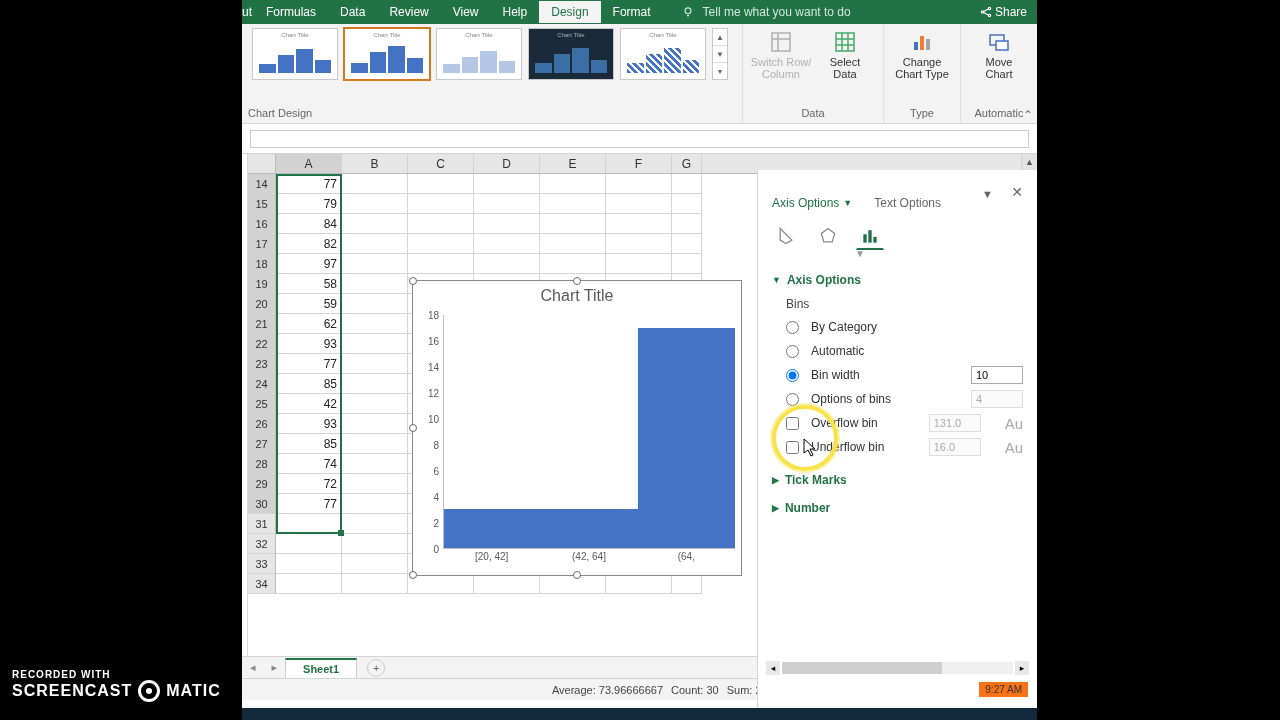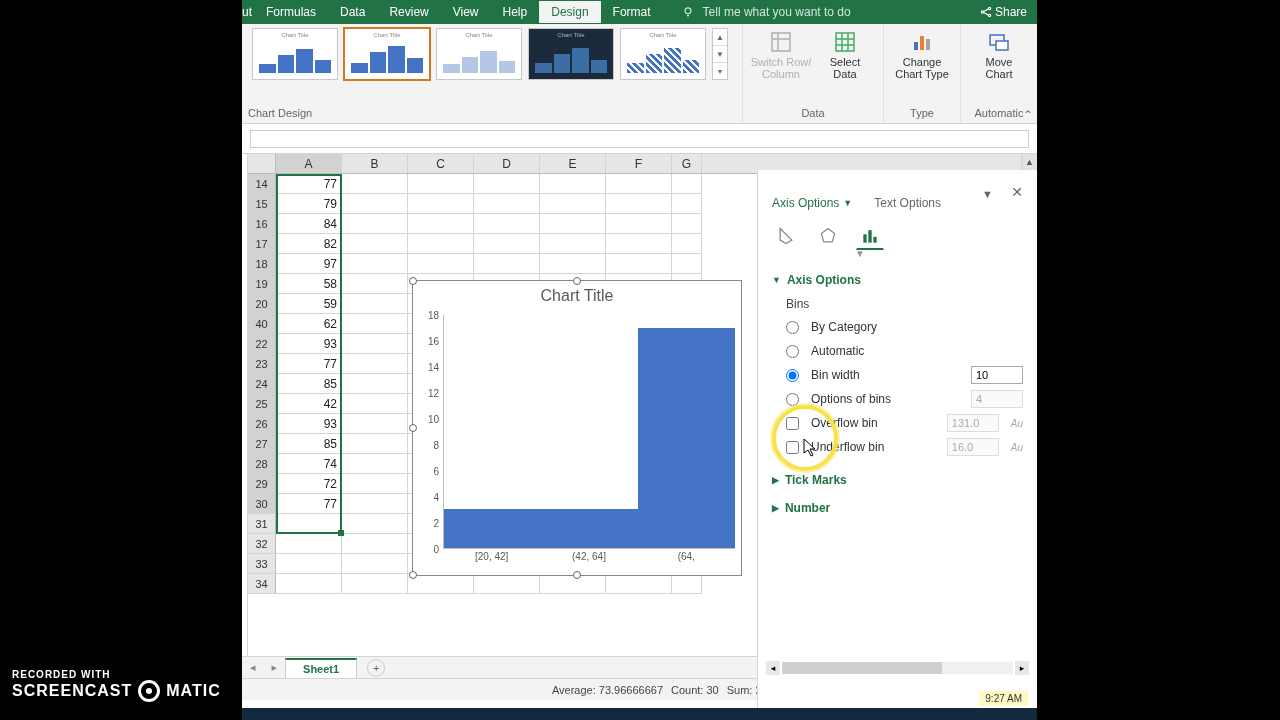--- a/index.html
+++ b/index.html
@@ -115,41 +115,41 @@
 
   .sec { margin-top: 14px; }
   .sec-h { color: #217346; font-size: 12px; font-weight: 600; cursor: pointer; display: flex; align-items: center; gap: 6px; }
   .sec-h .tri { font-size: 9px; }
   .sub { font-size: 12px; color: #444; margin: 10px 0 4px 14px; }
   .opts { margin-left: 14px; font-size: 12px; color: #333; }
   .optline { display: flex; align-items: center; height: 24px; gap: 8px; }
   .optline input[type=radio], .optline input[type=checkbox] { margin: 0 4px 0 0; }
   .optline .val { margin-left: auto; width: 52px; height: 18px; border: 1px solid #aaa; font-size: 11px; padding: 1px 4px; background: #fff; }
   .optline .val.dis { color: #aaa; border-color: #ddd; background: #fafafa; }
-  .optline .au { font-size: 10px; color: #aaa; margin-left: 4px; font-style: italic; }
+  .optline .au { font-size: 15px; color: #aaa; margin-left: 16px; }
 
   .pane-hscroll { position: absolute; bottom: 34px; left: 8px; right: 8px; height: 16px; display: flex; align-items: center; }
   .pane-hscroll .ar { width: 14px; height: 14px; background: #e8e8e8; text-align: center; font-size: 9px; line-height: 14px; cursor: pointer; }
   .pane-hscroll .tr { flex: 1; height: 12px; background: #f0f0f0; margin: 0 2px; position: relative; }
   .pane-hscroll .tr .th { position: absolute; left: 0; width: 160px; top: 0; bottom: 0; background: #cfcfcf; }
 
   
   .ring { position: absolute; width: 66px; height: 66px; border: 4px solid #f7e24a; border-radius: 50%; box-shadow: 0 0 0 2px rgba(247,226,74,.5); pointer-events: none; }
   .cursor { position: absolute; width: 14px; height: 20px; pointer-events: none; }
   .cursor svg { width: 14px; height: 20px; }
 
   
   .watermark { position: absolute; left: 12px; bottom: 18px; color: #fff; font-family: Arial, sans-serif; }
   .watermark .l1 { font-size: 10px; letter-spacing: 1px; font-weight: 700; }
   .watermark .l2 { display: flex; align-items: center; gap: 6px; font-size: 16px; font-weight: 700; letter-spacing: 1px; }
   .watermark .circ { width: 22px; height: 22px; border: 3px solid #fff; border-radius: 50%; display: inline-flex; align-items: center; justify-content: center; }
   .watermark .circ::after { content: ""; width: 6px; height: 6px; background: #fff; border-radius: 50%; }
 
   .taskbar { position: absolute; left: 242px; right: 243px; bottom: 0; height: 12px; background: #13293d; }
-  .clock { position: absolute; right: 252px; bottom: 14px; font-size: 10px; color: #333; background: #fef9c3; padding: 2px 6px; }
+  .clock { position: absolute; right: 252px; bottom: 23px; font-size: 10px; color: #333; background: #f97316; padding: 2px 6px; }
 </style>
 </head>
 <body>
 <div class="stage">
 
 <div class="app">
 
   <div class="tabs">
     <span class="tabcut">ut</span>
     <span class="tab">Formulas</span>
@@ -365,21 +365,21 @@
               <div class="rh sel">20</div>
               <div class="cell colA">59</div>
               <div class="cell"></div>
               <div class="cell"></div>
               <div class="cell"></div>
               <div class="cell"></div>
               <div class="cell"></div>
               <div class="cell" style="width: 30px;"></div>
             </div>
             <div class="row">
-              <div class="rh sel">40</div>
+              <div class="rh sel">21</div>
               <div class="cell colA">62</div>
               <div class="cell"></div>
               <div class="cell"></div>
               <div class="cell"></div>
               <div class="cell"></div>
               <div class="cell"></div>
               <div class="cell" style="width: 30px;"></div>
             </div>
             <div class="row">
               <div class="rh sel">22</div>

